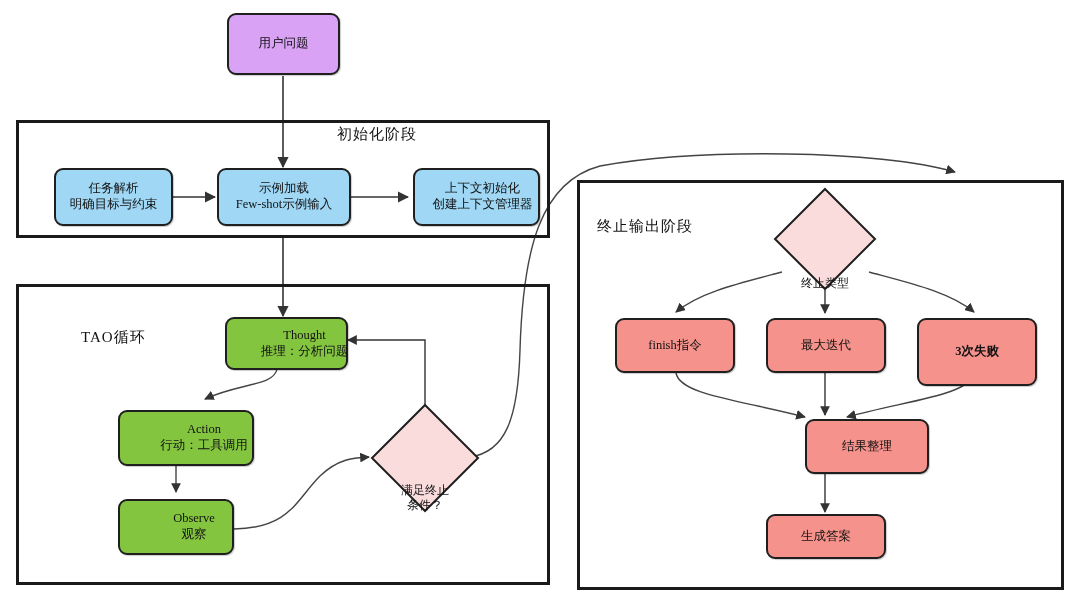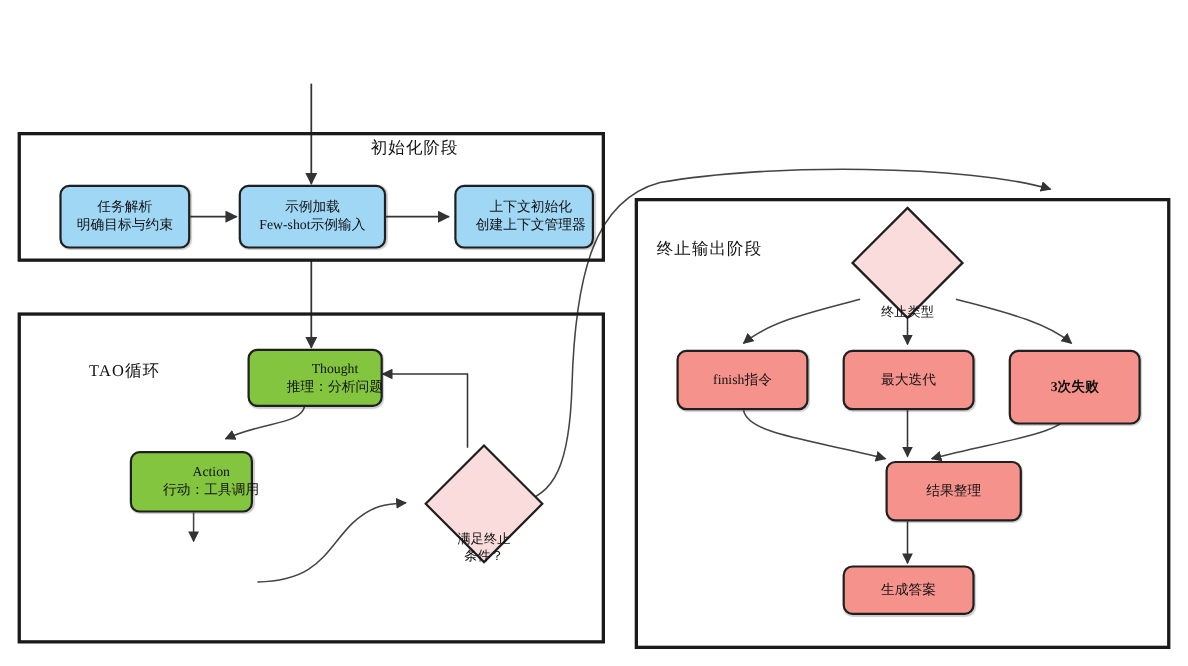--- a/index.html
+++ b/index.html
@@ -130,20 +130,23 @@
 
   <div class="group-box" style="left:16px; top:120px; width:534px; height:118px;"></div>
   <div class="group-label" style="left:337px; top:125px;">初始化阶段</div>
 
   <div class="group-box" style="left:16px; top:284px; width:534px; height:301px;"></div>
   <div class="group-label" style="left:81px; top:328px;">TAO循环</div>
 
   <div class="group-box" style="left:577px; top:180px; width:487px; height:410px;"></div>
   <div class="group-label" style="left:597px; top:217px;">终止输出阶段</div>
 
+  <div class="node purple" style="left:227px; top:13px; width:113px; height:62px;">
+    <span class="l1">用户问题</span>
+  </div>
 
   <div class="node blue" style="left:54px; top:168px; width:119px; height:58px;">
     <span class="l1">任务解析</span>
     <span class="l2">明确目标与约束</span>
   </div>
 
   <div class="node blue" style="left:217px; top:168px; width:134px; height:58px;">
     <span class="l1">示例加载</span>
     <span class="l2">Few-shot示例输入</span>
   </div>
@@ -151,27 +154,31 @@
   <div class="node blue" style="left:413px; top:168px; width:127px; height:58px;padding-left:12px;">
     <span class="l1">上下文初始化</span>
     <span class="l2">创建上下文管理器</span>
   </div>
 
   <div class="node green" style="left:225px; top:317px; width:123px; height:53px;">
     <span class="l1">Thought</span>
     <span class="l2">推理：分析问题</span>
   </div>
 
-  <div class="node green" style="left:118px; top:410px; width:112px; height:56px;">
+  <div class="node green" style="left:118px; top:410px; width:136px; height:56px;">
     <span class="l1">Action</span>
     <span class="l2">行动：工具调用</span>
   </div>
 
-
-  <div class="diamond-wrap" style="left:384px; top:402px; width:112px; height:112px;">
+  <div class="node green" style="left:118px; top:499px; width:116px; height:56px;">
+    <span class="l1">Observe</span>
+    <span class="l2">观察</span>
+  </div>
+
+  <div class="diamond-wrap" style="left:369px; top:402px; width:112px; height:112px;">
     <svg width="112" height="112" viewBox="0 0 112 112" xmlns="http://www.w3.org/2000/svg">
       <polygon points="56,3 109,56 56,109 3,56" fill="#fadcdc" stroke="#1f1f1f" stroke-width="2"></polygon>
     </svg>
     <div class="diamond-label">
       <span>满足终止</span>
       <span>条件？</span>
     </div>
   </div>
 
   <div class="diamond-wrap" style="left:772px; top:186px; width:106px; height:106px;">

